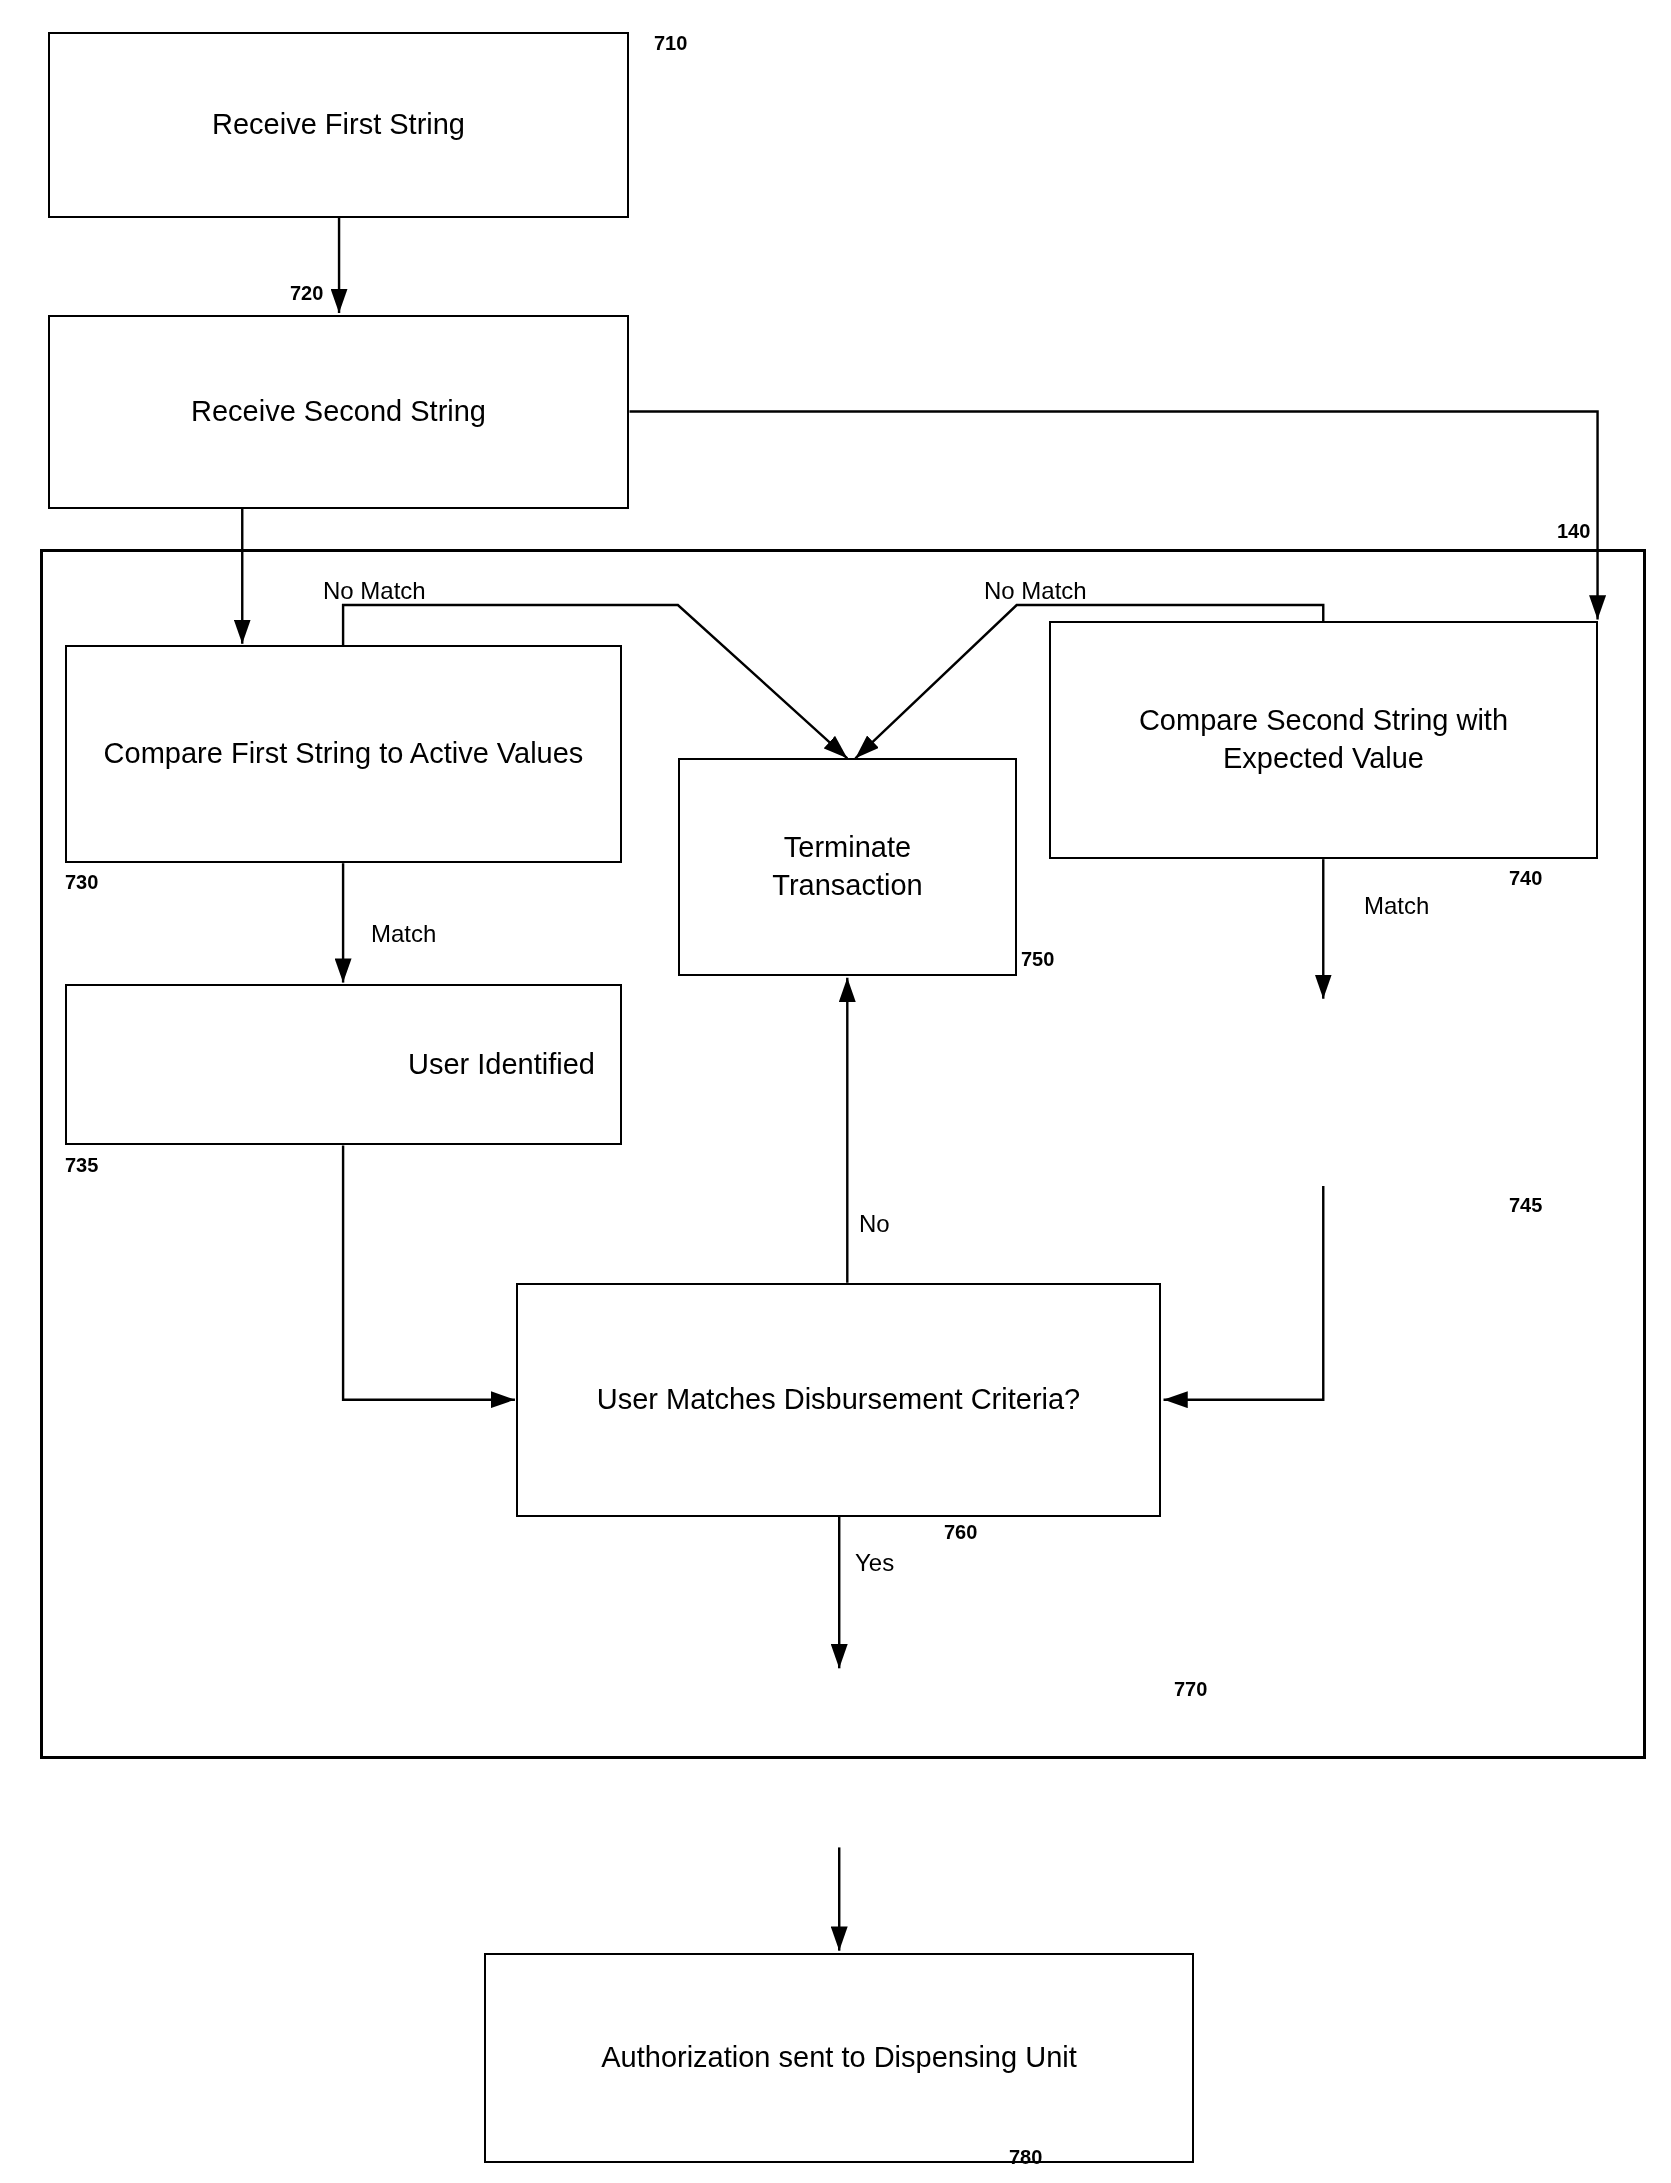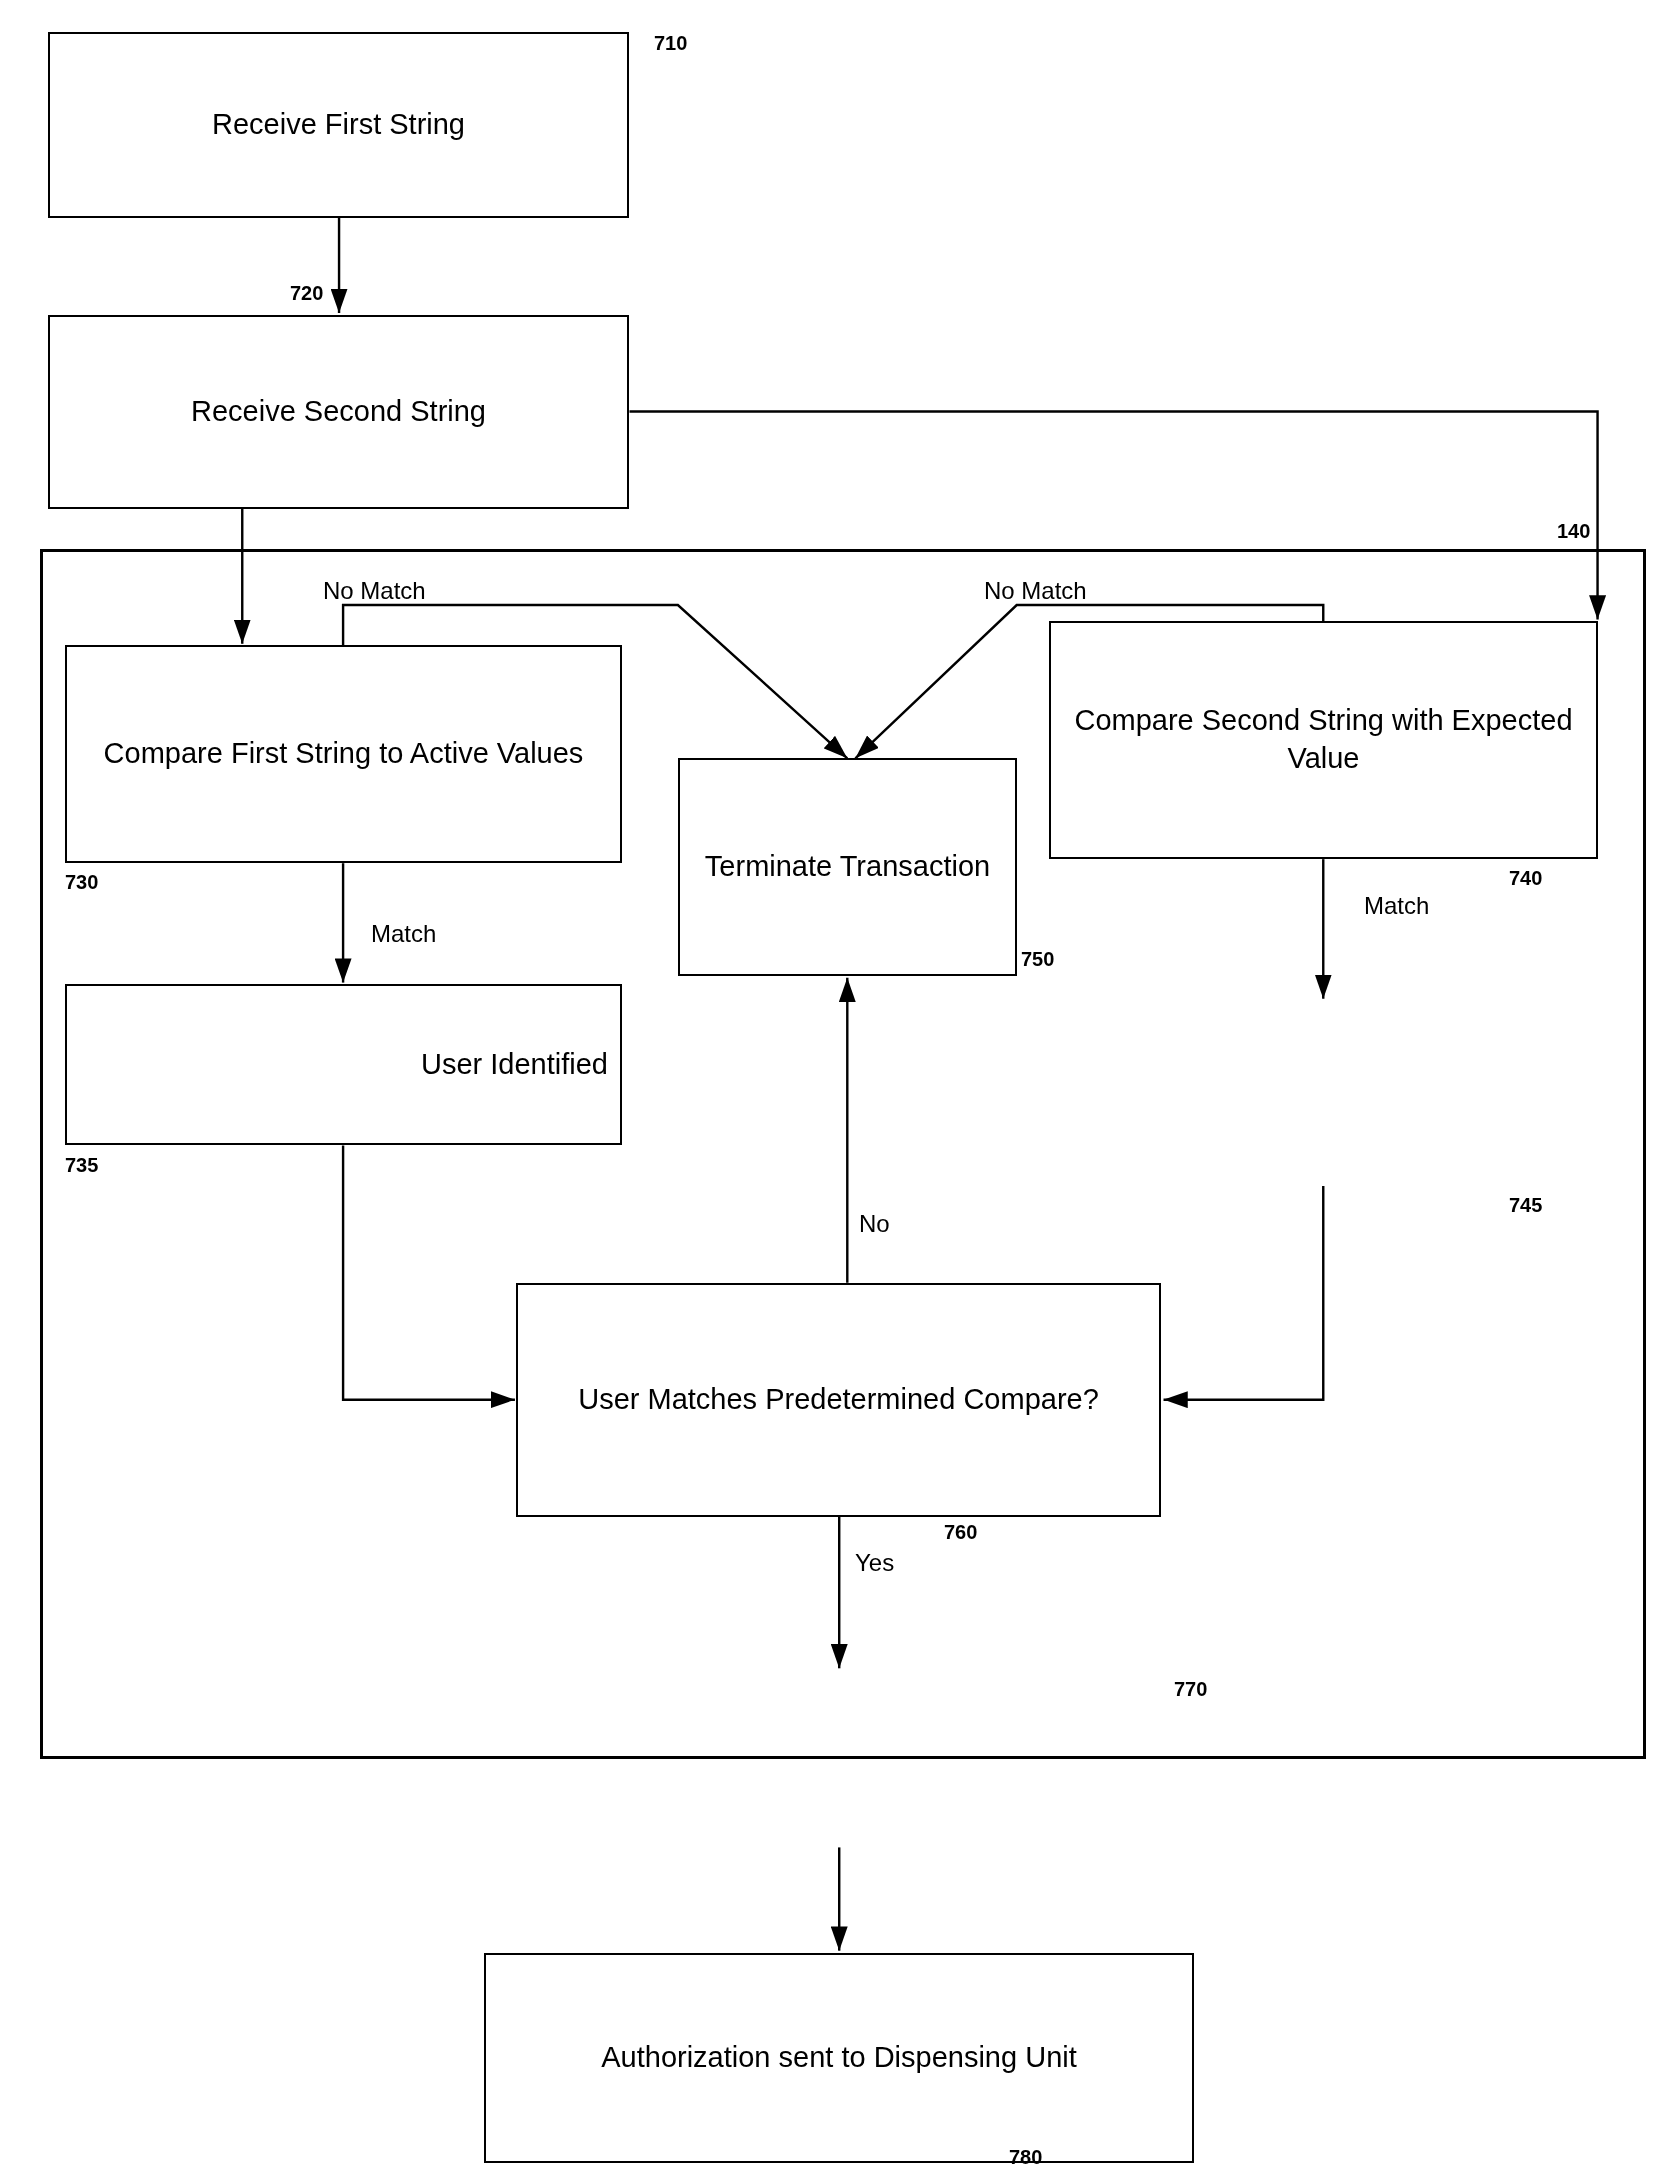--- a/index.html
+++ b/index.html
@@ -23,21 +23,21 @@
       position: absolute;
       border: 2.4px solid #000;
       background: #fff;
       display: flex;
       align-items: center;
       justify-content: center;
       text-align: center;
       font-size: 29px;
       font-weight: normal;
       line-height: 1.3;
-      padding: 12px;
+      padding: 25px;
     }
 
     
     .outer-rect {
       position: absolute;
       border: 3.2px solid #000;
       background: transparent;
     }
 
     
@@ -139,21 +139,21 @@
   <div class="flow-box" style="left:65px; top:984px; width:557px; height:161px;justify-content:flex-end;">
     <span>User Identified</span>
   </div>
 
   <div class="label" style="left:65px; top:1154px;">735</div>
 
 
   <div class="label" style="left:1509px; top:1194px;">745</div>
 
   <div class="flow-box" style="left:516px; top:1283px; width:645px; height:234px;">
-    <span>User Matches Predetermined Compare?</span>
+    <span>User Matches Disbursement Criteria?</span>
   </div>
 
   <div class="label" style="left:944px; top:1521px;">760</div>
 
 
   <div class="label" style="left:1174px; top:1678px;">770</div>
 
   <div class="flow-box" style="left:484px; top:1953px; width:710px; height:210px;">
     <span>Authorization sent to Dispensing Unit</span>
   </div>

